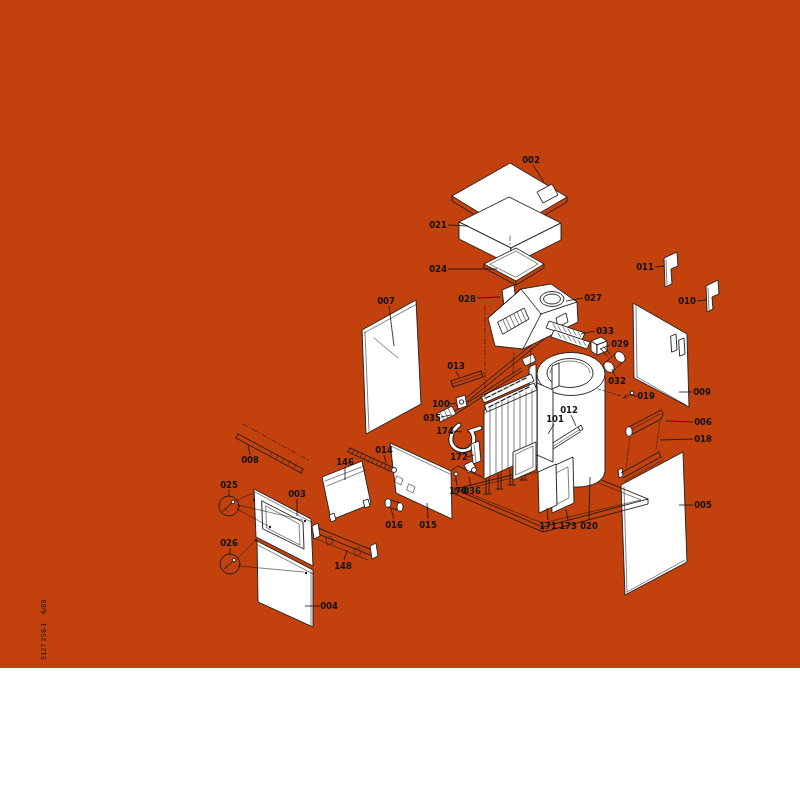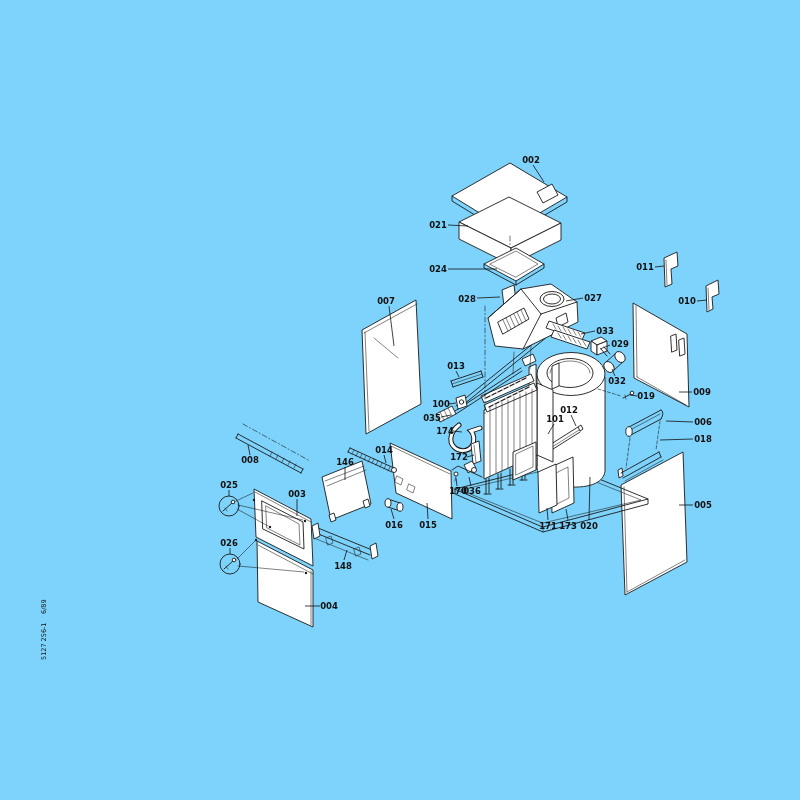--- a/index.html
+++ b/index.html
@@ -1,16 +1,16 @@
 <!DOCTYPE html>
 <html><head>
 <meta charset="utf-8">
 <style>
   html,body{margin:0;padding:0;background:#fff;}
-  .page{position:relative;width:800px;height:800px;background:#7dd3fc;overflow:hidden;
+  .page{position:relative;width:800px;height:668px;background:#c2410c;overflow:hidden;
         font-family:"Liberation Sans","DejaVu Sans",sans-serif;}
   svg{position:absolute;left:0;top:0;}
   .ln{fill:none;stroke:#1a1a1a;stroke-width:0.9;stroke-linejoin:round;stroke-linecap:round;}
   .wh{fill:#ffffff;stroke:#1a1a1a;stroke-width:0.9;stroke-linejoin:round;}
   .thin{stroke-width:0.55;}
   .thk{stroke-width:1.3;}
   .dash{stroke-dasharray:5 2.5 1 2.5;stroke-width:0.6;}
   .dsh{stroke-dasharray:3 2;stroke-width:0.6;}
   .part-label{font-family:"DejaVu Sans","Liberation Sans",sans-serif;font-size:8.5px;font-weight:700;
               fill:#111;text-anchor:middle;}

